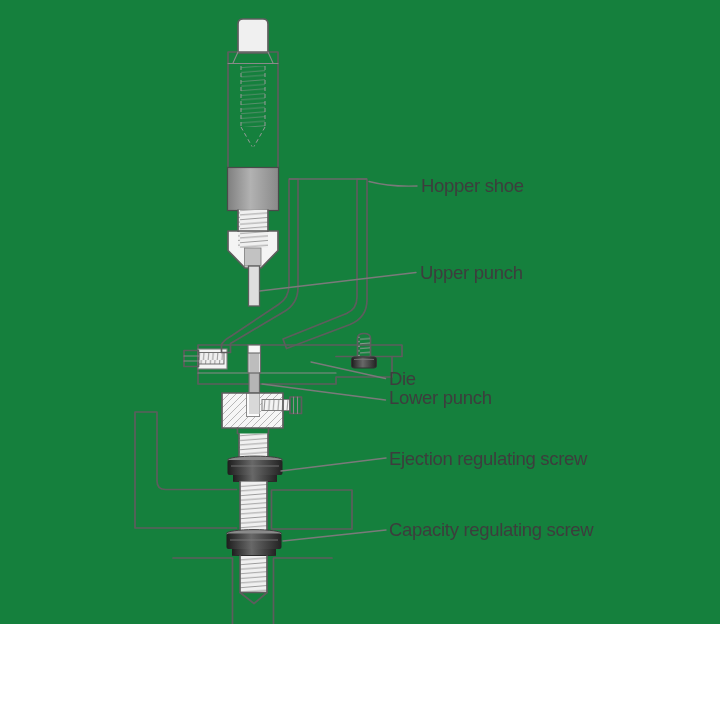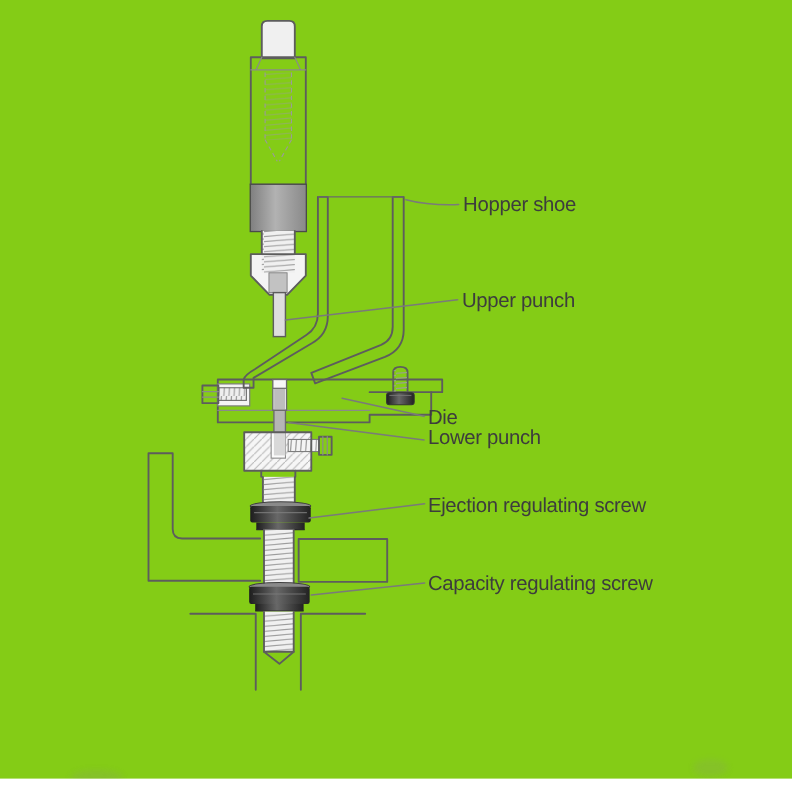--- a/index.html
+++ b/index.html
@@ -1,16 +1,16 @@
 <!DOCTYPE html>
 <html><head>
 <meta charset="utf-8">
 <style>
   html,body{margin:0;padding:0;background:#ffffff;}
-  .stage{position:relative;width:720px;height:708px;background:#84cc16;overflow:hidden;}
+  .stage{position:relative;width:720px;height:624px;background:#15803d;overflow:hidden;}
   svg{display:block;}
   .lbl{font-family:"Liberation Sans", sans-serif;font-size:18.5px;letter-spacing:-0.3px;fill:#3d3d3d;}
   .outl{stroke:#5d5d5d;stroke-width:1.7;fill:none;stroke-linecap:round;stroke-linejoin:round;}
   .thin{stroke:#8a8a8a;stroke-width:1.1;fill:none;stroke-linecap:round;}
   .leader{stroke:#7a7a7a;stroke-width:1.4;fill:none;stroke-linecap:round;}
 </style>
 </head>
 <body>
 
 <div class="stage">

